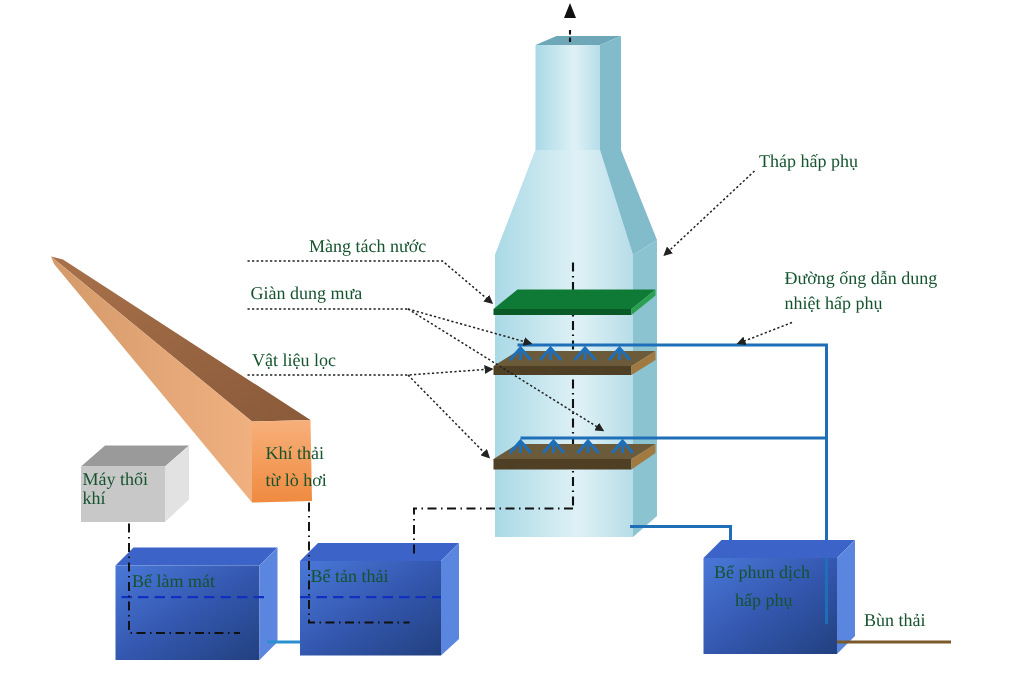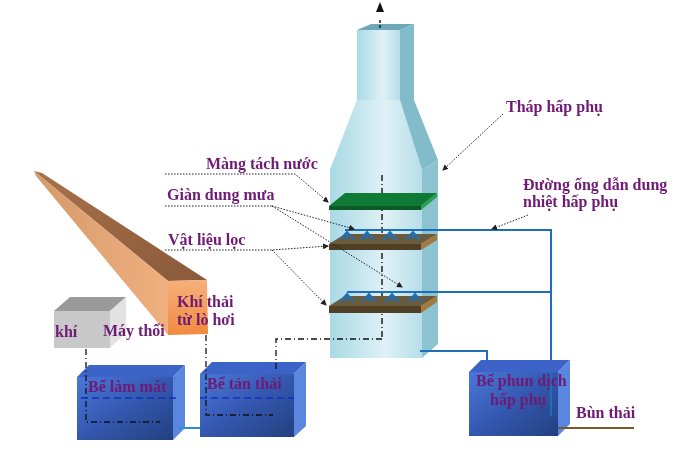--- a/index.html
+++ b/index.html
@@ -1,18 +1,18 @@
 <!DOCTYPE html>
 <html><head>
 <meta charset="utf-8">
 <style>
   html, body { margin:0; padding:0; background:#ffffff; }
   body { width:687px; height:452px; position:relative; overflow:hidden; font-family:"Liberation Serif", serif; }
   #stage { position:absolute; left:0; top:0; width:687px; height:452px; }
-  .lbl { position:absolute; font-family:"Liberation Serif", serif; font-size:16px; color:#701a75; white-space:nowrap; line-height:16px;font-weight:bold; }
+  .lbl { position:absolute; font-family:"Liberation Serif", serif; font-size:12px; color:#14532d; white-space:nowrap; line-height:16px; }
 </style>
 </head>
 <body>
 
 <svg id="stage" viewBox="0 0 687 452" width="687" height="452">
   <defs>
     <linearGradient id="towerFront" x1="0" y1="0" x2="1" y2="0">
       <stop offset="0" stop-color="#a9d9e6"></stop>
       <stop offset="0.6" stop-color="#dff1f6"></stop>
       <stop offset="1" stop-color="#b7dde8"></stop>
@@ -145,19 +145,19 @@
 </svg>
 
 <div class="lbl" style="left:506px;top:99px;">Tháp hấp phụ</div>
 <div class="lbl" style="left:167px;top:156px;margin-left:39px;">Màng tách nước</div>
 <div class="lbl" style="left:167px;top:187px;">Giàn dung mưa</div>
 <div class="lbl" style="left:168px;top:232px;text-align:center;">Vật liệu lọc</div>
 <div class="lbl" style="left:523px;top:177px;">Đường ống dẫn dung</div>
 <div class="lbl" style="left:523px;top:194px;">nhiệt hấp phụ</div>
 <div class="lbl" style="left:177px;top:294px;">Khí thải</div>
 <div class="lbl" style="left:177px;top:312px;">từ lò hơi</div>
-<div class="lbl" style="left:55px;top:323px;margin-left:48px;">Máy thổi</div>
+<div class="lbl" style="left:55px;top:311px;">Máy thổi</div>
 <div class="lbl" style="left:55px;top:324px;">khí</div>
 <div class="lbl" style="left:88px;top:379px;">Bể làm mát</div>
 <div class="lbl" style="left:207px;top:376px;">Bể tản thải</div>
 <div class="lbl" style="left:476px;top:373px;">Bể phun dịch</div>
 <div class="lbl" style="left:490px;top:392px;">hấp phụ</div>
 <div class="lbl" style="left:576px;top:405px;">Bùn thải</div>
 
 </body></html>

